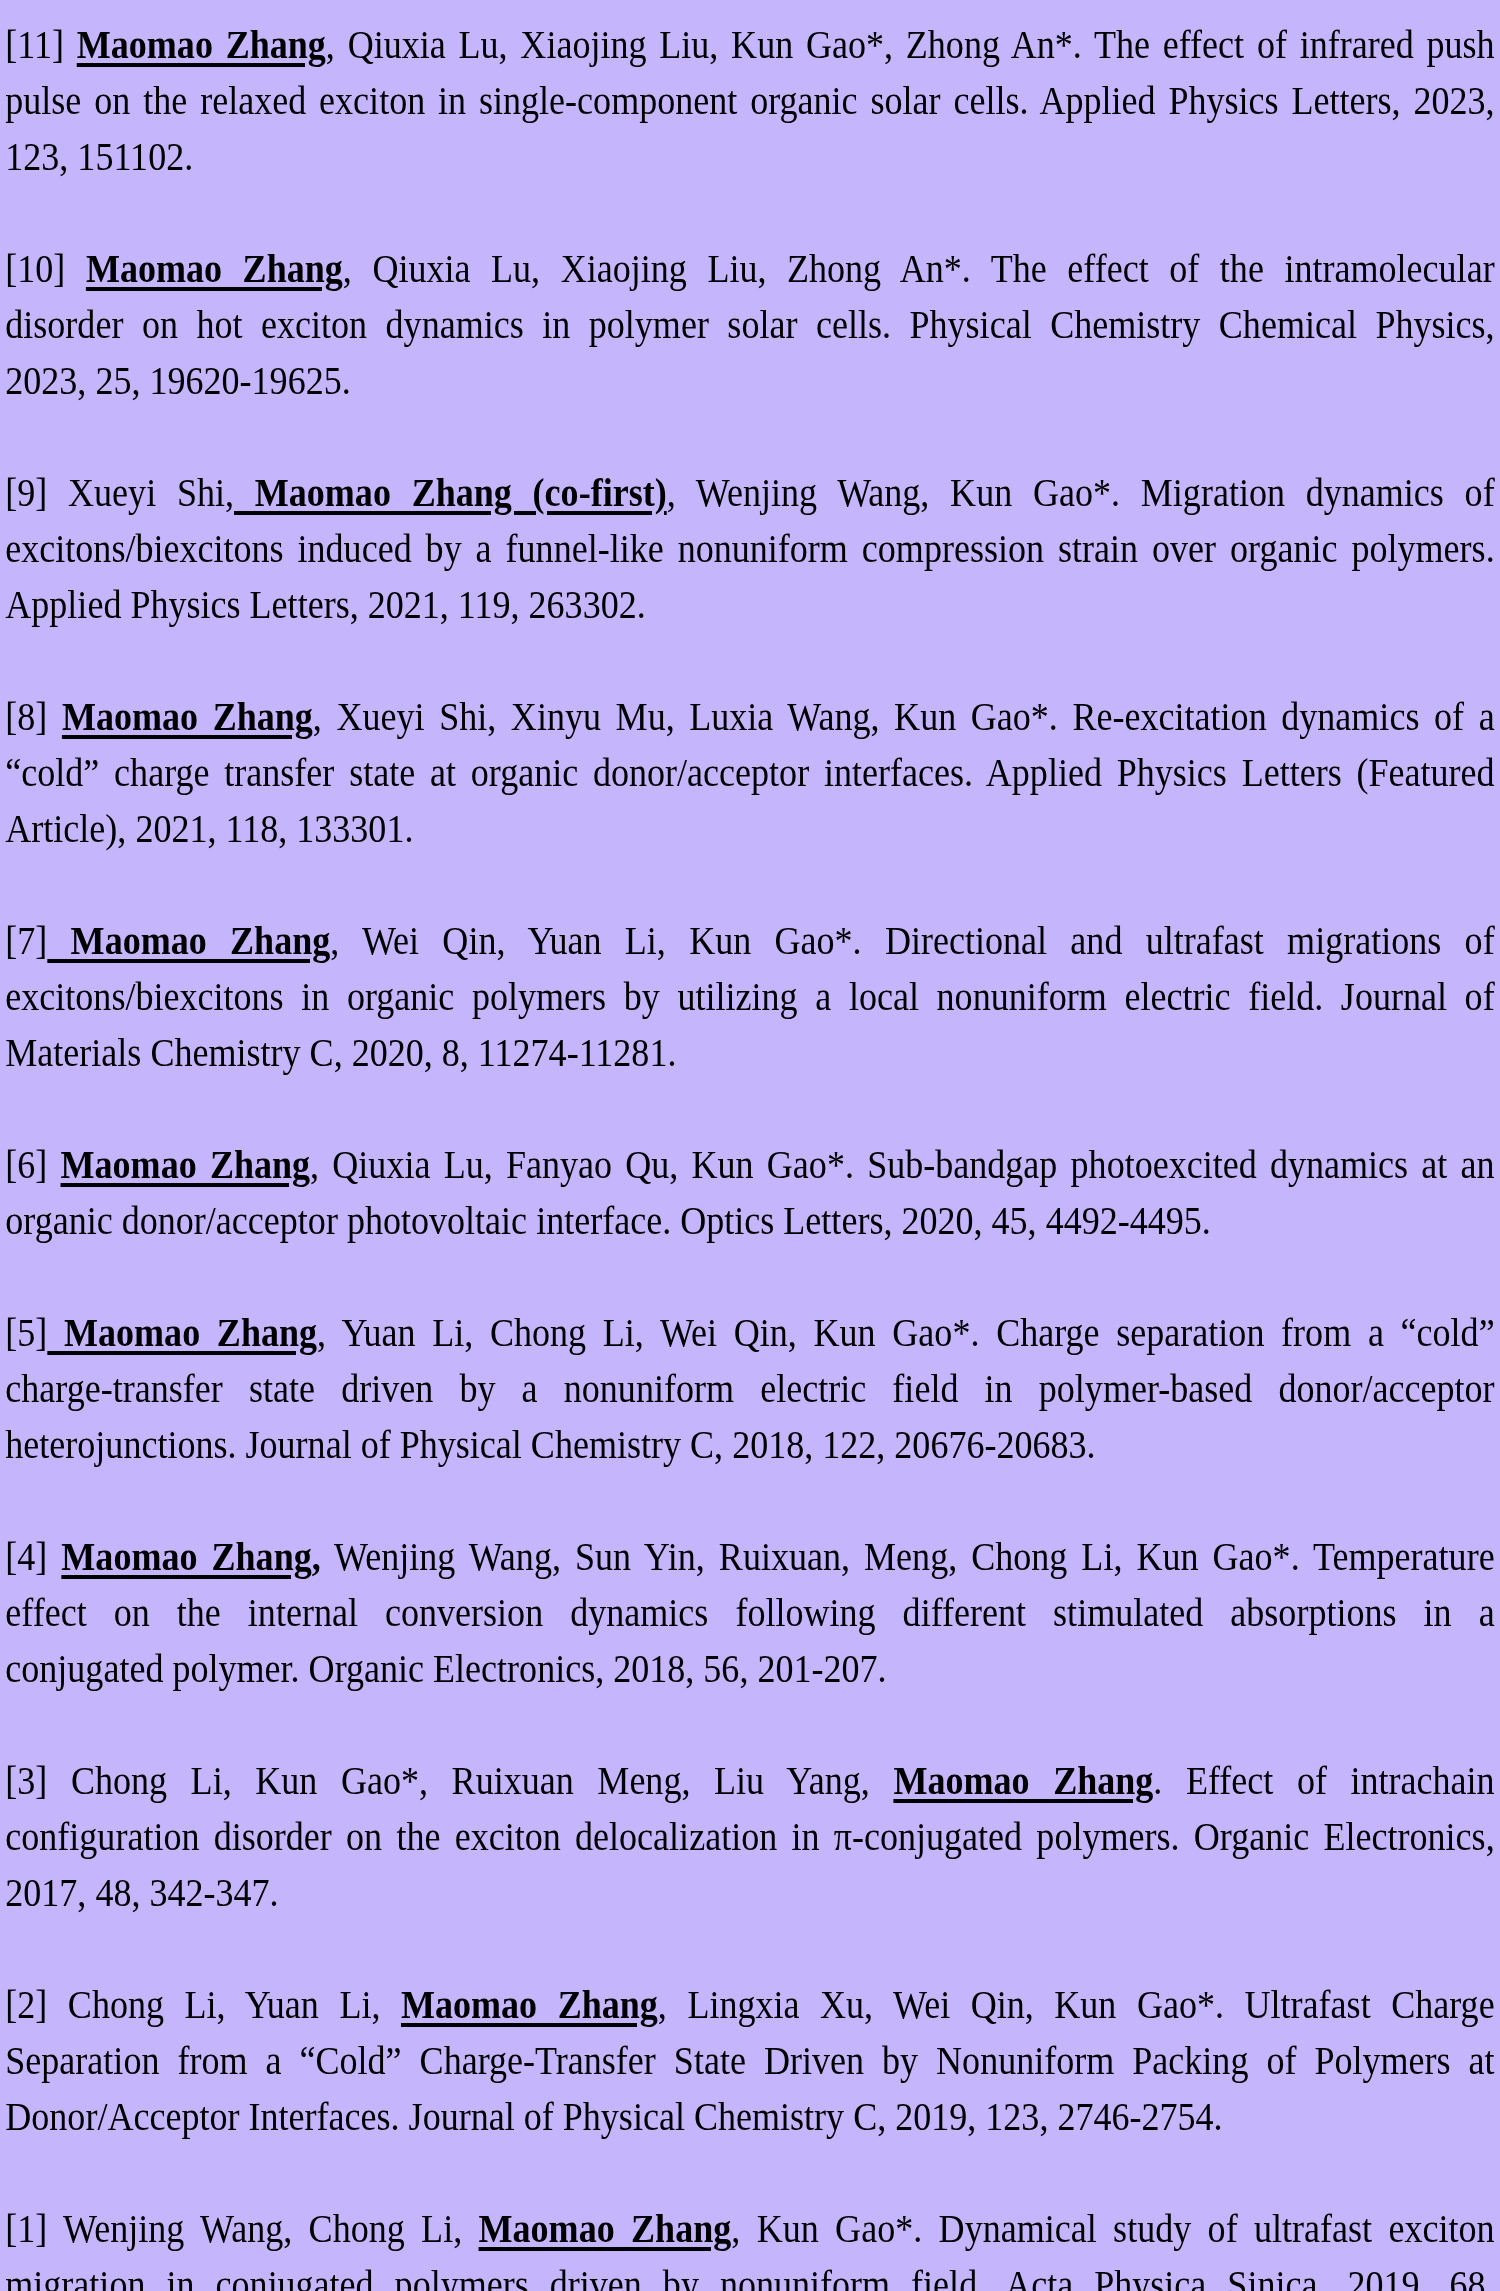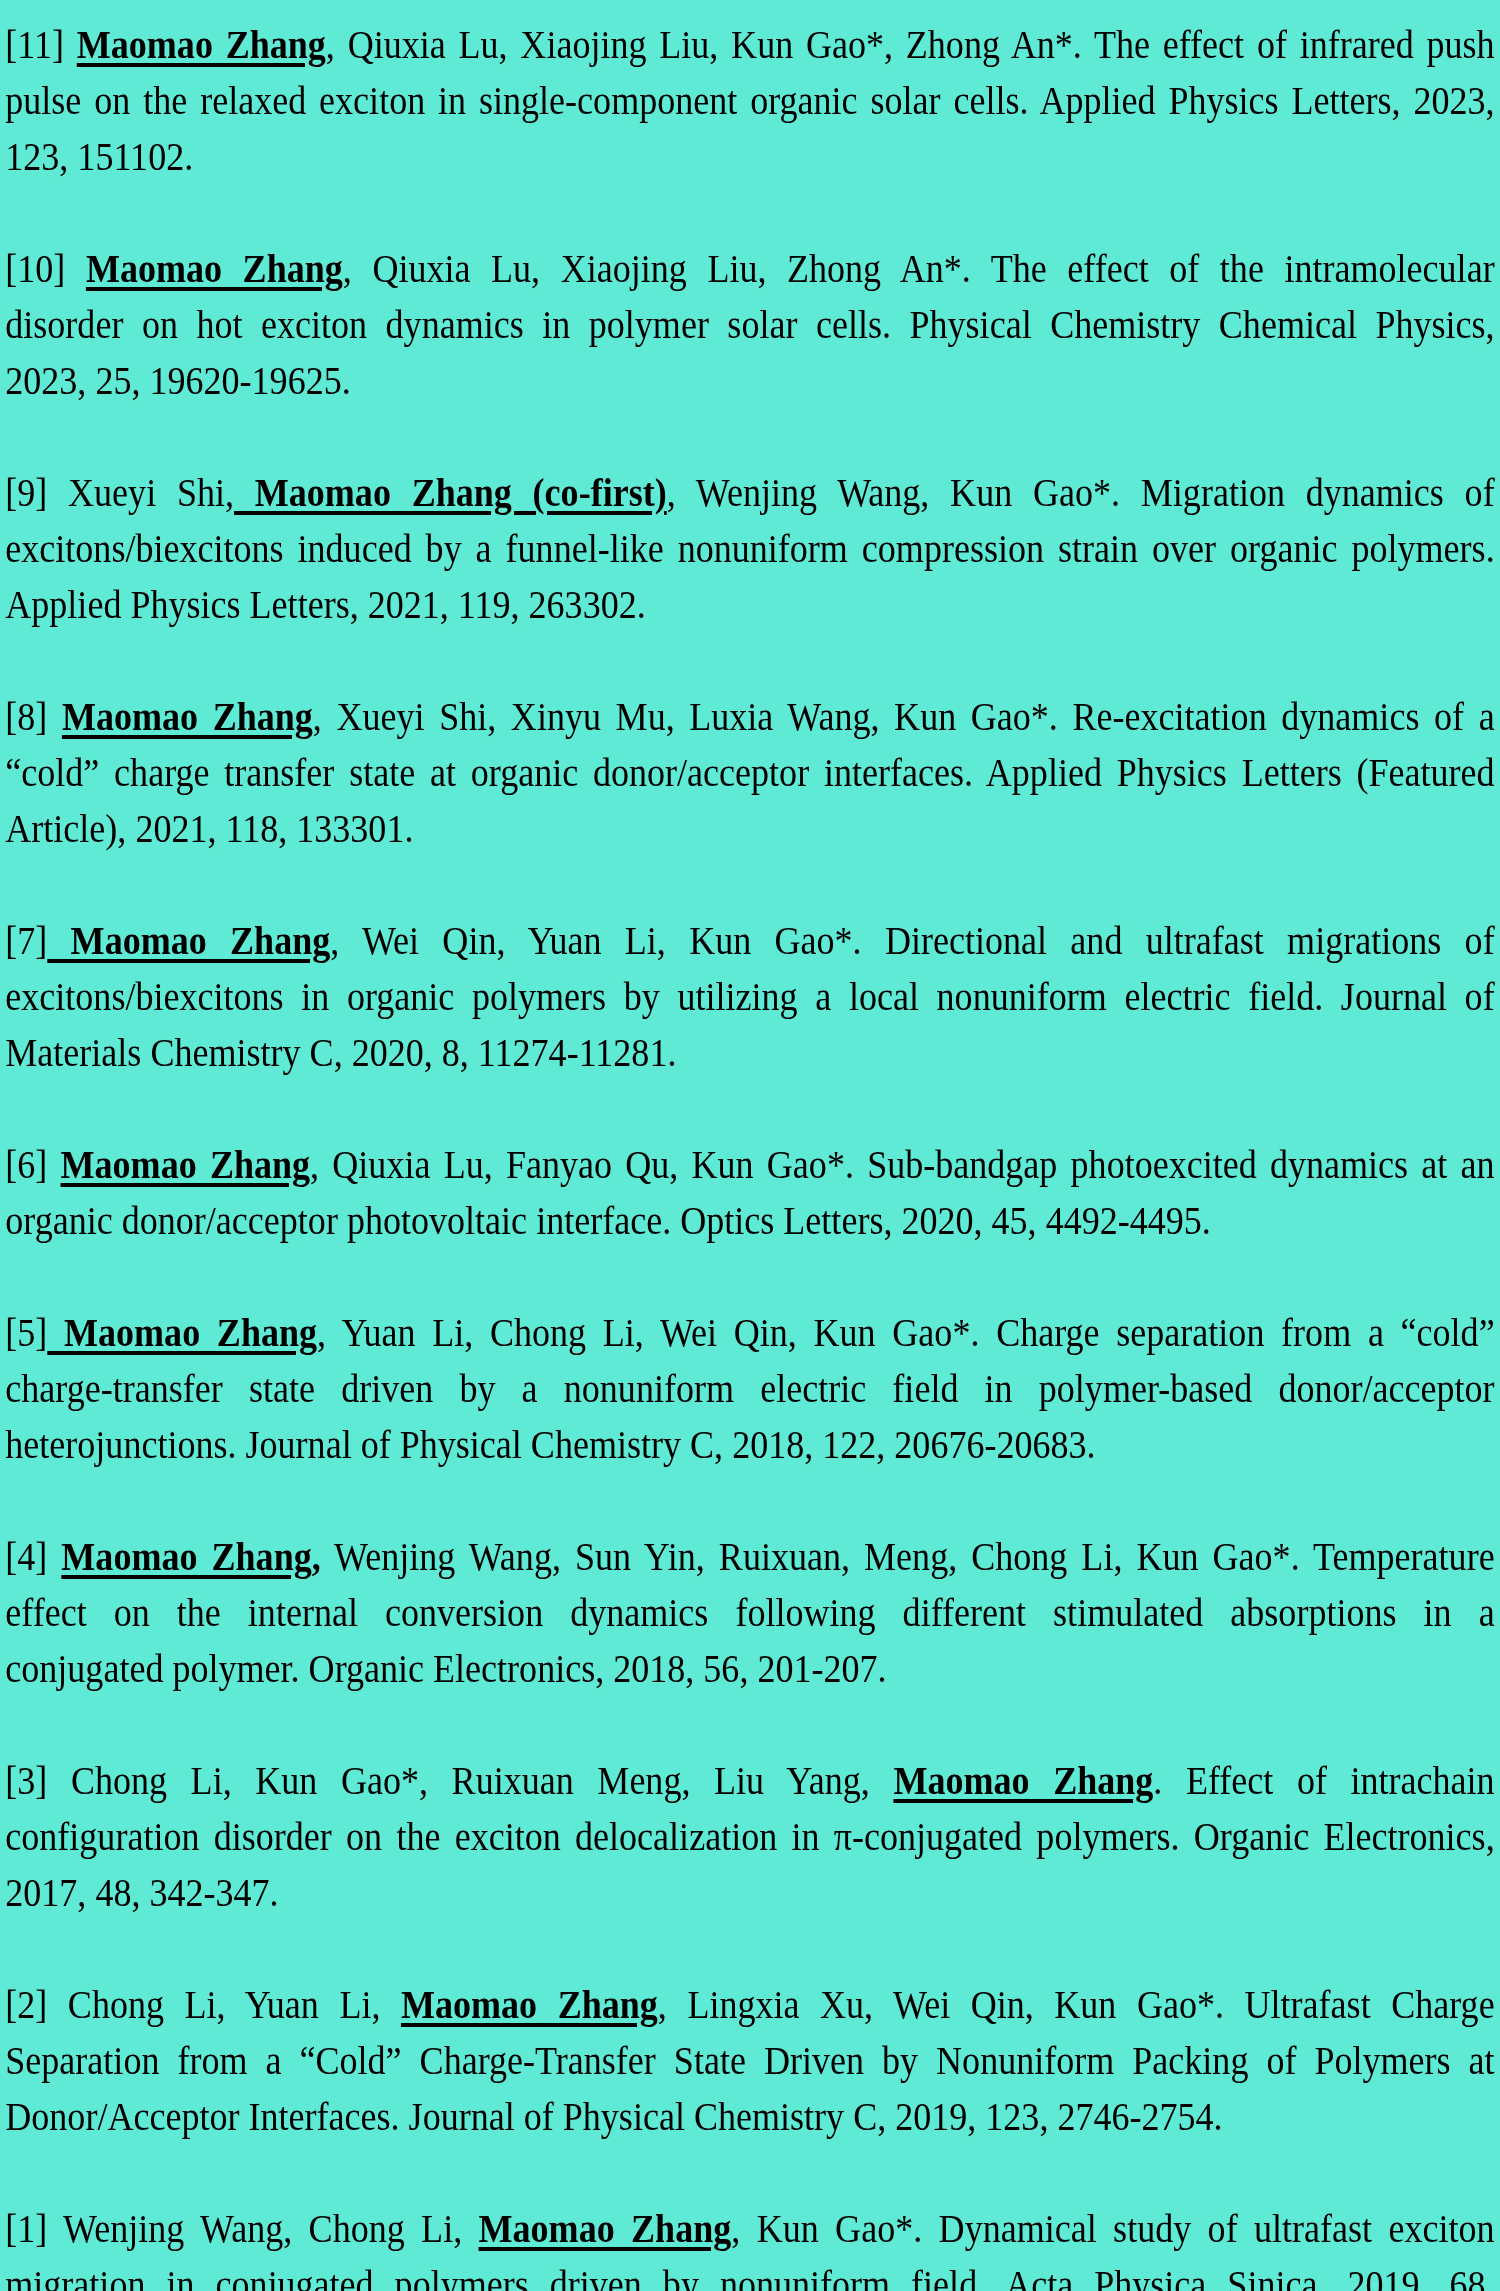--- a/index.html
+++ b/index.html
@@ -1,20 +1,20 @@
 <!DOCTYPE html>
 <html><head>
 <meta charset="utf-8">
 <style>
   html, body { margin: 0; padding: 0; }
   .page {
     position: relative;
     width: 1500px;
     height: 2291px;
-    background: #5eead4;
+    background: #c4b5fd;
     color: #000000;
     overflow: hidden;
   }
   
   .squeeze {
     width: 1706px;
     transform: scaleX(0.8792);
     transform-origin: 0 0;
     box-sizing: border-box;
     padding: 16px 6px 0 6px;

